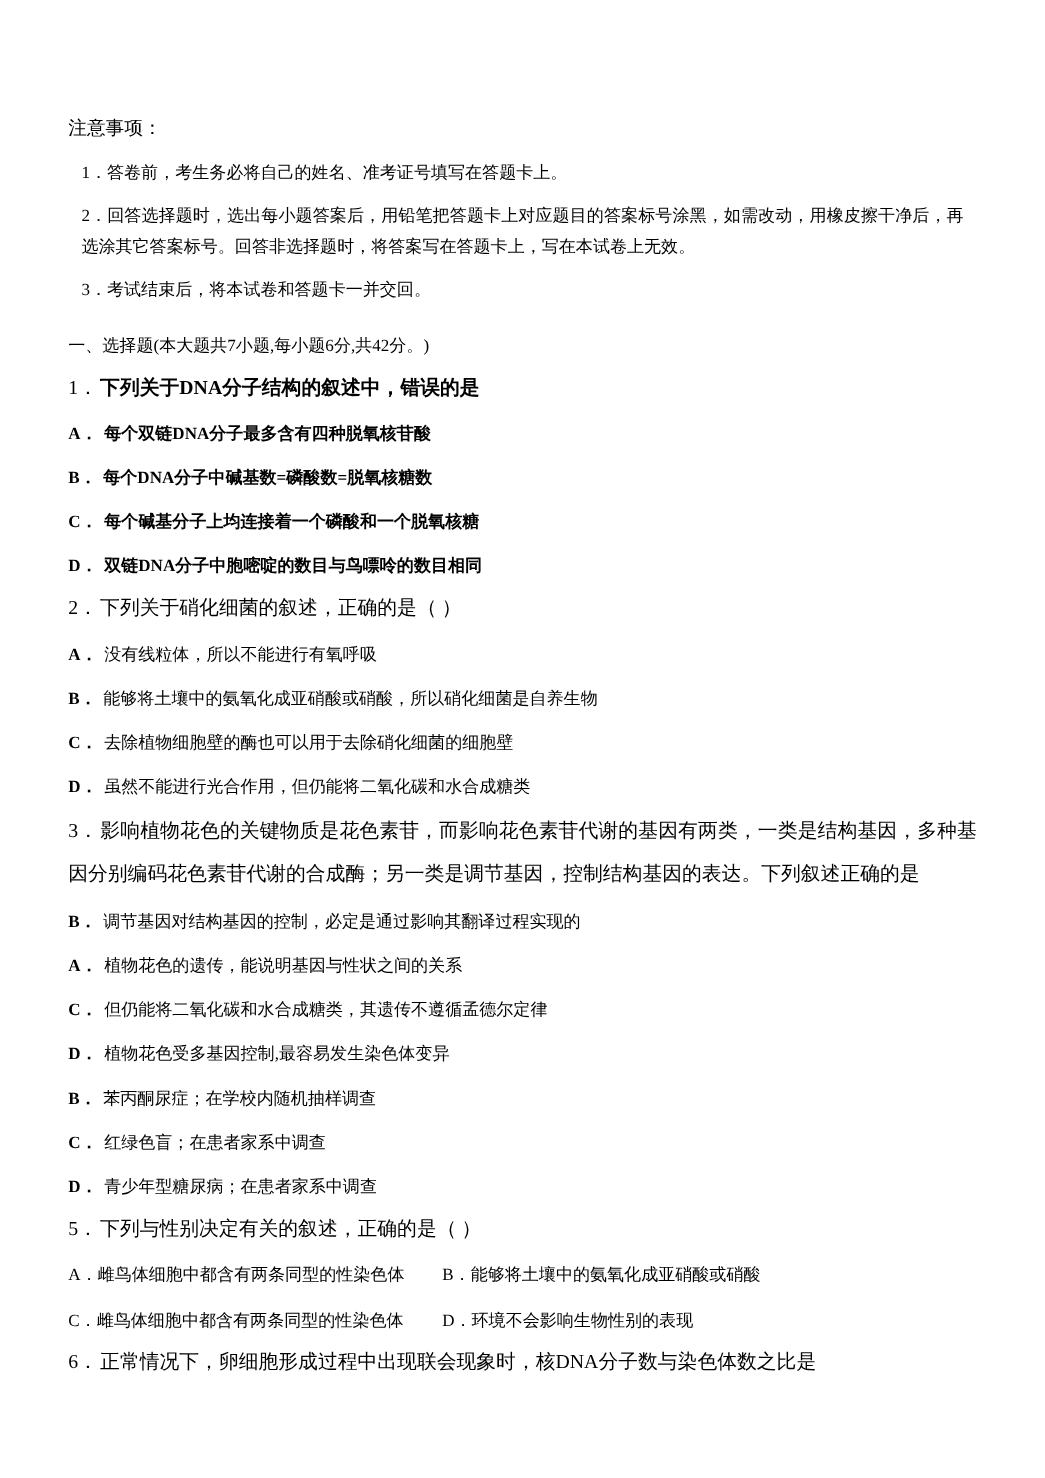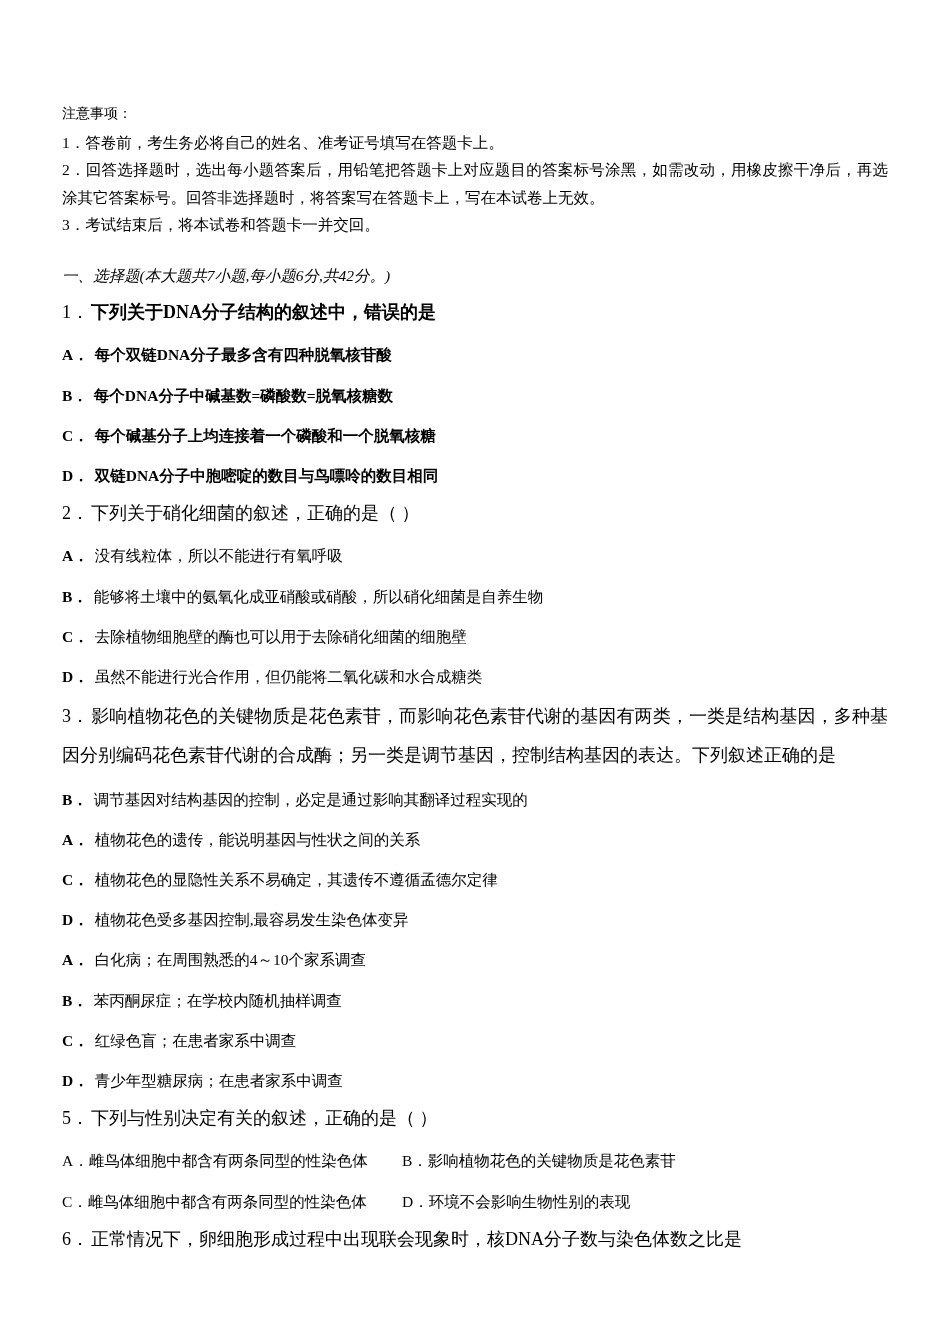--- a/index.html
+++ b/index.html
@@ -22,35 +22,34 @@
   }
   .doc-title {
     text-align: center;
     font-size: 19.5px;
     font-weight: bold;
     letter-spacing: 0.2px;
     margin: 0 0 18px 0;
     line-height: 1.5;
   }
   .notice-head {
-    font-size: 14px;
+    font-size: 17px;
     margin: 14px 0 2px 0;
     line-height: 1.75;
   }
   .notice-line {
     font-size: 15.5px;
     line-height: 1.78;
-    margin: 0;
+    margin: 12px;
     text-align: justify;
   }
   .section-head {
     font-size: 15.5px;
     line-height: 1.9;
     margin: 22px 0 0 0;
-    font-style: italic;
   }
   .q-stem {
     font-size: 18px;
     line-height: 1.95;
     margin: 5px 0 0 0;
     text-align: justify;
   }
   .q-stem.wide {
     line-height: 2.15;
   }
@@ -105,36 +104,35 @@
     <p class="opt"><span class="lab">A．</span><span>没有线粒体，所以不能进行有氧呼吸</span></p>
     <p class="opt"><span class="lab">B．</span><span>能够将土壤中的氨氧化成亚硝酸或硝酸，所以硝化细菌是自养生物</span></p>
     <p class="opt"><span class="lab">C．</span><span>去除植物细胞壁的酶也可以用于去除硝化细菌的细胞壁</span></p>
     <p class="opt"><span class="lab">D．</span><span>虽然不能进行光合作用，但仍能将二氧化碳和水合成糖类</span></p>
   </div>
 
   <div>
     <p class="q-stem wide"><span class="q-num">3．</span><span>影响植物花色的关键物质是花色素苷，而影响花色素苷代谢的基因有两类，一类是结构基因，多种基因分别编码花色素苷代谢的合成酶；另一类是调节基因，控制结构基因的表达。下列叙述正确的是</span></p>
     <p class="opt"><span class="lab">B．</span><span>调节基因对结构基因的控制，必定是通过影响其翻译过程实现的</span></p>
     <p class="opt"><span class="lab">A．</span><span>植物花色的遗传，能说明基因与性状之间的关系</span></p>
-    <p class="opt"><span class="lab">C．</span><span>植物花色的显隐性关系不易确定，其遗传不遵循孟德尔定律</span></p>
+    <p class="opt"><span class="lab">C．</span><span>但仍能将二氧化碳和水合成糖类，其遗传不遵循孟德尔定律</span></p>
     <p class="opt"><span class="lab">D．</span><span>植物花色受多基因控制,最容易发生染色体变异</span></p>
   </div>
 
   <div>
-    <p class="opt"><span class="lab">A．</span><span>白化病；在周围熟悉的4～10个家系调查</span></p>
     <p class="opt"><span class="lab">B．</span><span>苯丙酮尿症；在学校内随机抽样调查</span></p>
     <p class="opt"><span class="lab">C．</span><span>红绿色盲；在患者家系中调查</span></p>
     <p class="opt"><span class="lab">D．</span><span>青少年型糖尿病；在患者家系中调查</span></p>
   </div>
 
   <div>
     <p class="q-stem"><span class="q-num">5．</span><span>下列与性别决定有关的叙述，正确的是（    ）</span></p>
     <div class="pair-row">
       <div class="c1"><span class="lab">A．</span><span>雌鸟体细胞中都含有两条同型的性染色体</span></div>
-      <div class="c2"><span class="lab">B．</span><span>影响植物花色的关键物质是花色素苷</span></div>
+      <div class="c2"><span class="lab">B．</span><span>能够将土壤中的氨氧化成亚硝酸或硝酸</span></div>
     </div>
     <div class="pair-row">
       <div class="c1"><span class="lab">C．</span><span>雌鸟体细胞中都含有两条同型的性染色体</span></div>
       <div class="c2"><span class="lab">D．</span><span>环境不会影响生物性别的表现</span></div>
     </div>
   </div>
 
   <div>
     <p class="q-stem"><span class="q-num">6．</span><span>正常情况下，卵细胞形成过程中出现联会现象时，核DNA分子数与染色体数之比是</span></p>
 

